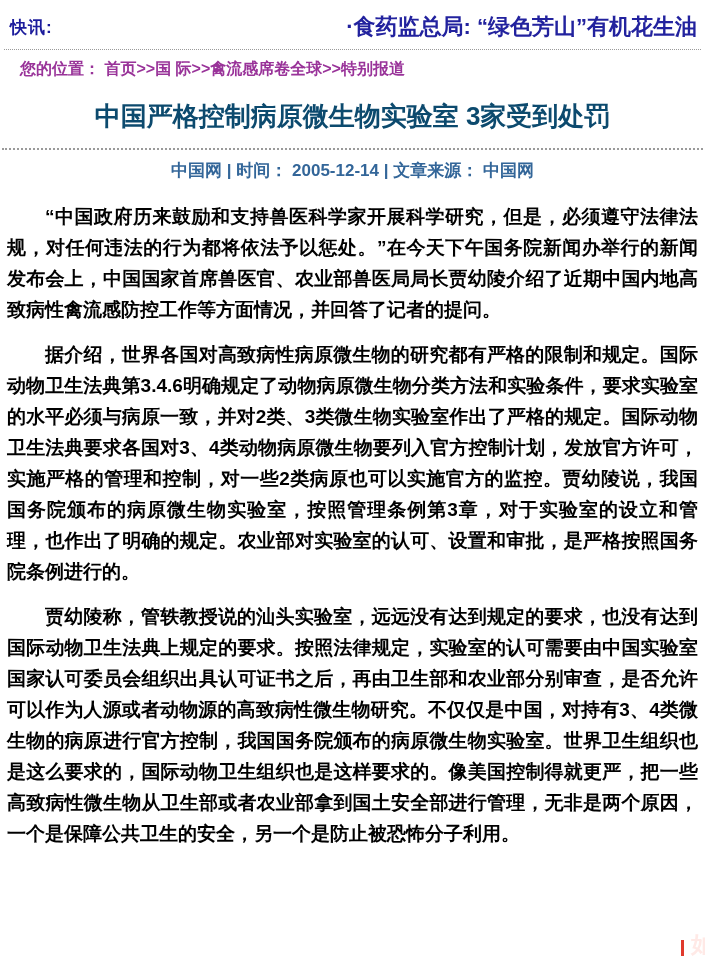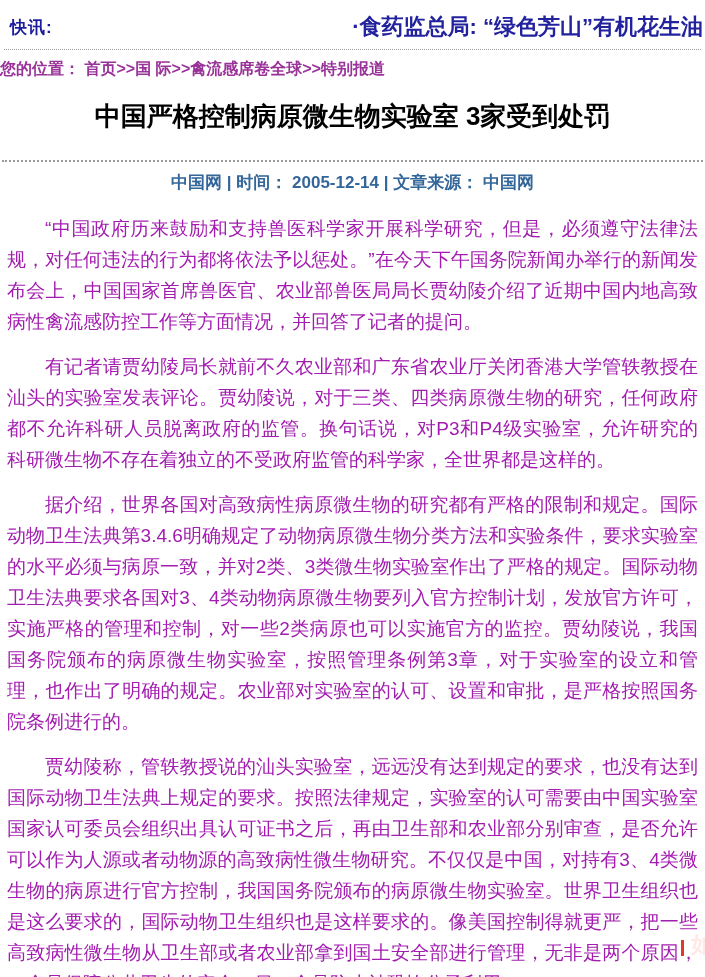--- a/index.html
+++ b/index.html
@@ -6,56 +6,57 @@
   body {
     width:705px; height:977px;
     background:#ffffff;
     font-family:"Liberation Sans","DejaVu Sans",sans-serif;
     position:relative;
     overflow:hidden;
   }
   
   .topbar {
     display:flex; justify-content:space-between; align-items:center;
-    padding:12px 2px 7px 10px;
+    padding:12px 8px 7px 10px;
   }
   .ticker-label {
     color:#1c1c9c; font-size:17px; font-weight:bold; letter-spacing:1px;
   }
   .ticker-link {
     color:#22229e; font-size:22px; font-weight:bold; text-decoration:none; cursor:pointer;
   }
   .dotted-divider {
     border-top:1px dotted #9a9a9a; margin:0 4px;
   }
   
   .breadcrumb {
-    padding:9px 10px 2px 0;
+    padding:9px 10px 2px 20px;
     font-size:16px; font-weight:bold; color:#993399;
   }
   .breadcrumb a {
     color:#993399; text-decoration:none; cursor:pointer;
   }
   
   .article-title {
-    text-align:center; color:#000000;
+    text-align:center; color:#0c4a6e;
     font-size:26px; font-weight:bold;
-    margin:17px 10px 26px;
+    margin:17px 10px 14px;
   }
   .dashed-divider {
     border-top:2px dotted #9a9a9a; margin:0 2px;
   }
   .source-line {
     text-align:center; color:#336699; font-weight:bold;
     font-size:17px; padding:9px 0 5px;
   }
   .article-body p {
-    font-size:19px; line-height:31px; color:#a21caf;
+    font-size:19px; line-height:31px; color:#000000;
     text-align:justify; text-indent:2em;
     margin:14px 7px;
+    font-weight:bold;
   }
   
   .edge-glyph {
     position:absolute; left:691px; top:930px;
     font-size:22px; font-weight:bold; color:#ffe9e6;
     z-index:3; pointer-events:none;
   }
   .edge-glyph-red {
     position:absolute; left:681px; top:940px;
     width:3px; height:16px; background:#e0392c;
@@ -79,21 +80,20 @@
 
 <div class="article">
   <h1 class="article-title">中国严格控制病原微生物实验室 3家受到处罚</h1>
 
   <div class="dashed-divider"></div>
 
   <div class="source-line">中国网 | 时间： 2005-12-14 | 文章来源： 中国网</div>
 
   <div class="article-body">
     <p>“中国政府历来鼓励和支持兽医科学家开展科学研究，但是，必须遵守法律法规，对任何违法的行为都将依法予以惩处。”在今天下午国务院新闻办举行的新闻发布会上，中国国家首席兽医官、农业部兽医局局长贾幼陵介绍了近期中国内地高致病性禽流感防控工作等方面情况，并回答了记者的提问。</p>
-    <p>有记者请贾幼陵局长就前不久农业部和广东省农业厅关闭香港大学管轶教授在汕头的实验室发表评论。贾幼陵说，对于三类、四类病原微生物的研究，任何政府都不允许科研人员脱离政府的监管。换句话说，对P3和P4级实验室，允许研究的科研微生物不存在着独立的不受政府监管的科学家，全世界都是这样的。</p>
     <p>据介绍，世界各国对高致病性病原微生物的研究都有严格的限制和规定。国际动物卫生法典第3.4.6明确规定了动物病原微生物分类方法和实验条件，要求实验室的水平必须与病原一致，并对2类、3类微生物实验室作出了严格的规定。国际动物卫生法典要求各国对3、4类动物病原微生物要列入官方控制计划，发放官方许可，实施严格的管理和控制，对一些2类病原也可以实施官方的监控。贾幼陵说，我国国务院颁布的病原微生物实验室，按照管理条例第3章，对于实验室的设立和管理，也作出了明确的规定。农业部对实验室的认可、设置和审批，是严格按照国务院条例进行的。</p>
     <p>贾幼陵称，管轶教授说的汕头实验室，远远没有达到规定的要求，也没有达到国际动物卫生法典上规定的要求。按照法律规定，实验室的认可需要由中国实验室国家认可委员会组织出具认可证书之后，再由卫生部和农业部分别审查，是否允许可以作为人源或者动物源的高致病性微生物研究。不仅仅是中国，对持有3、4类微生物的病原进行官方控制，我国国务院颁布的病原微生物实验室。世界卫生组织也是这么要求的，国际动物卫生组织也是这样要求的。像美国控制得就更严，把一些高致病性微生物从卫生部或者农业部拿到国土安全部进行管理，无非是两个原因，一个是保障公共卫生的安全，另一个是防止被恐怖分子利用。</p>
 
   </div>
 </div>
 
 <span class="edge-glyph">如</span>
 <span class="edge-glyph-red"></span>
 
 </body></html>

